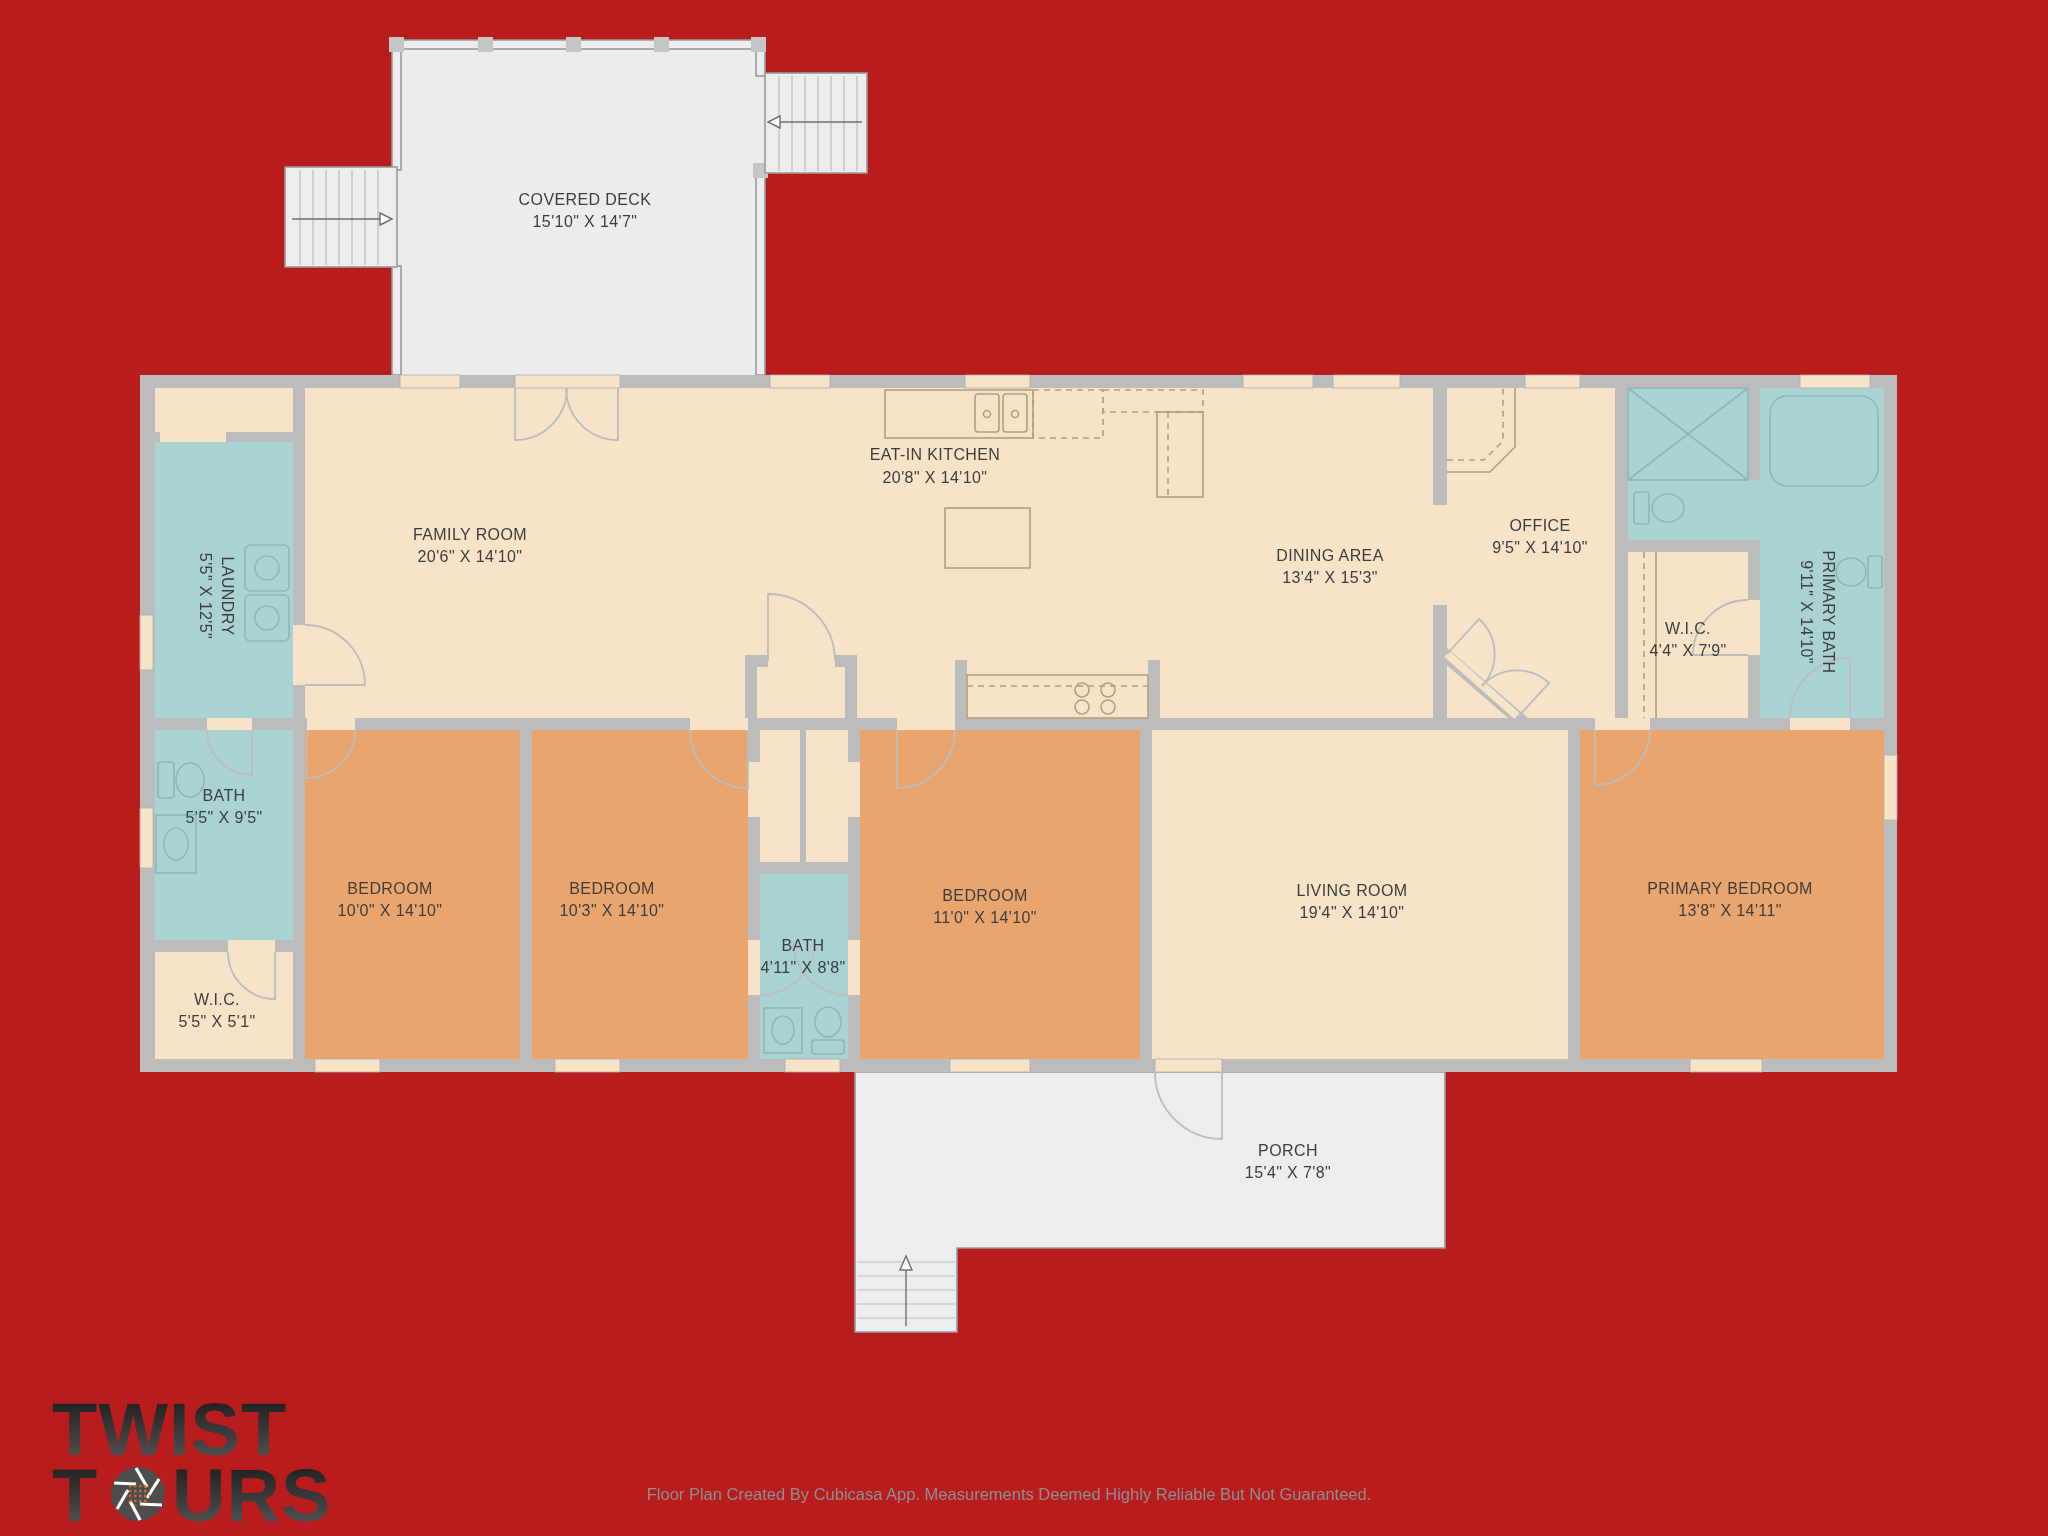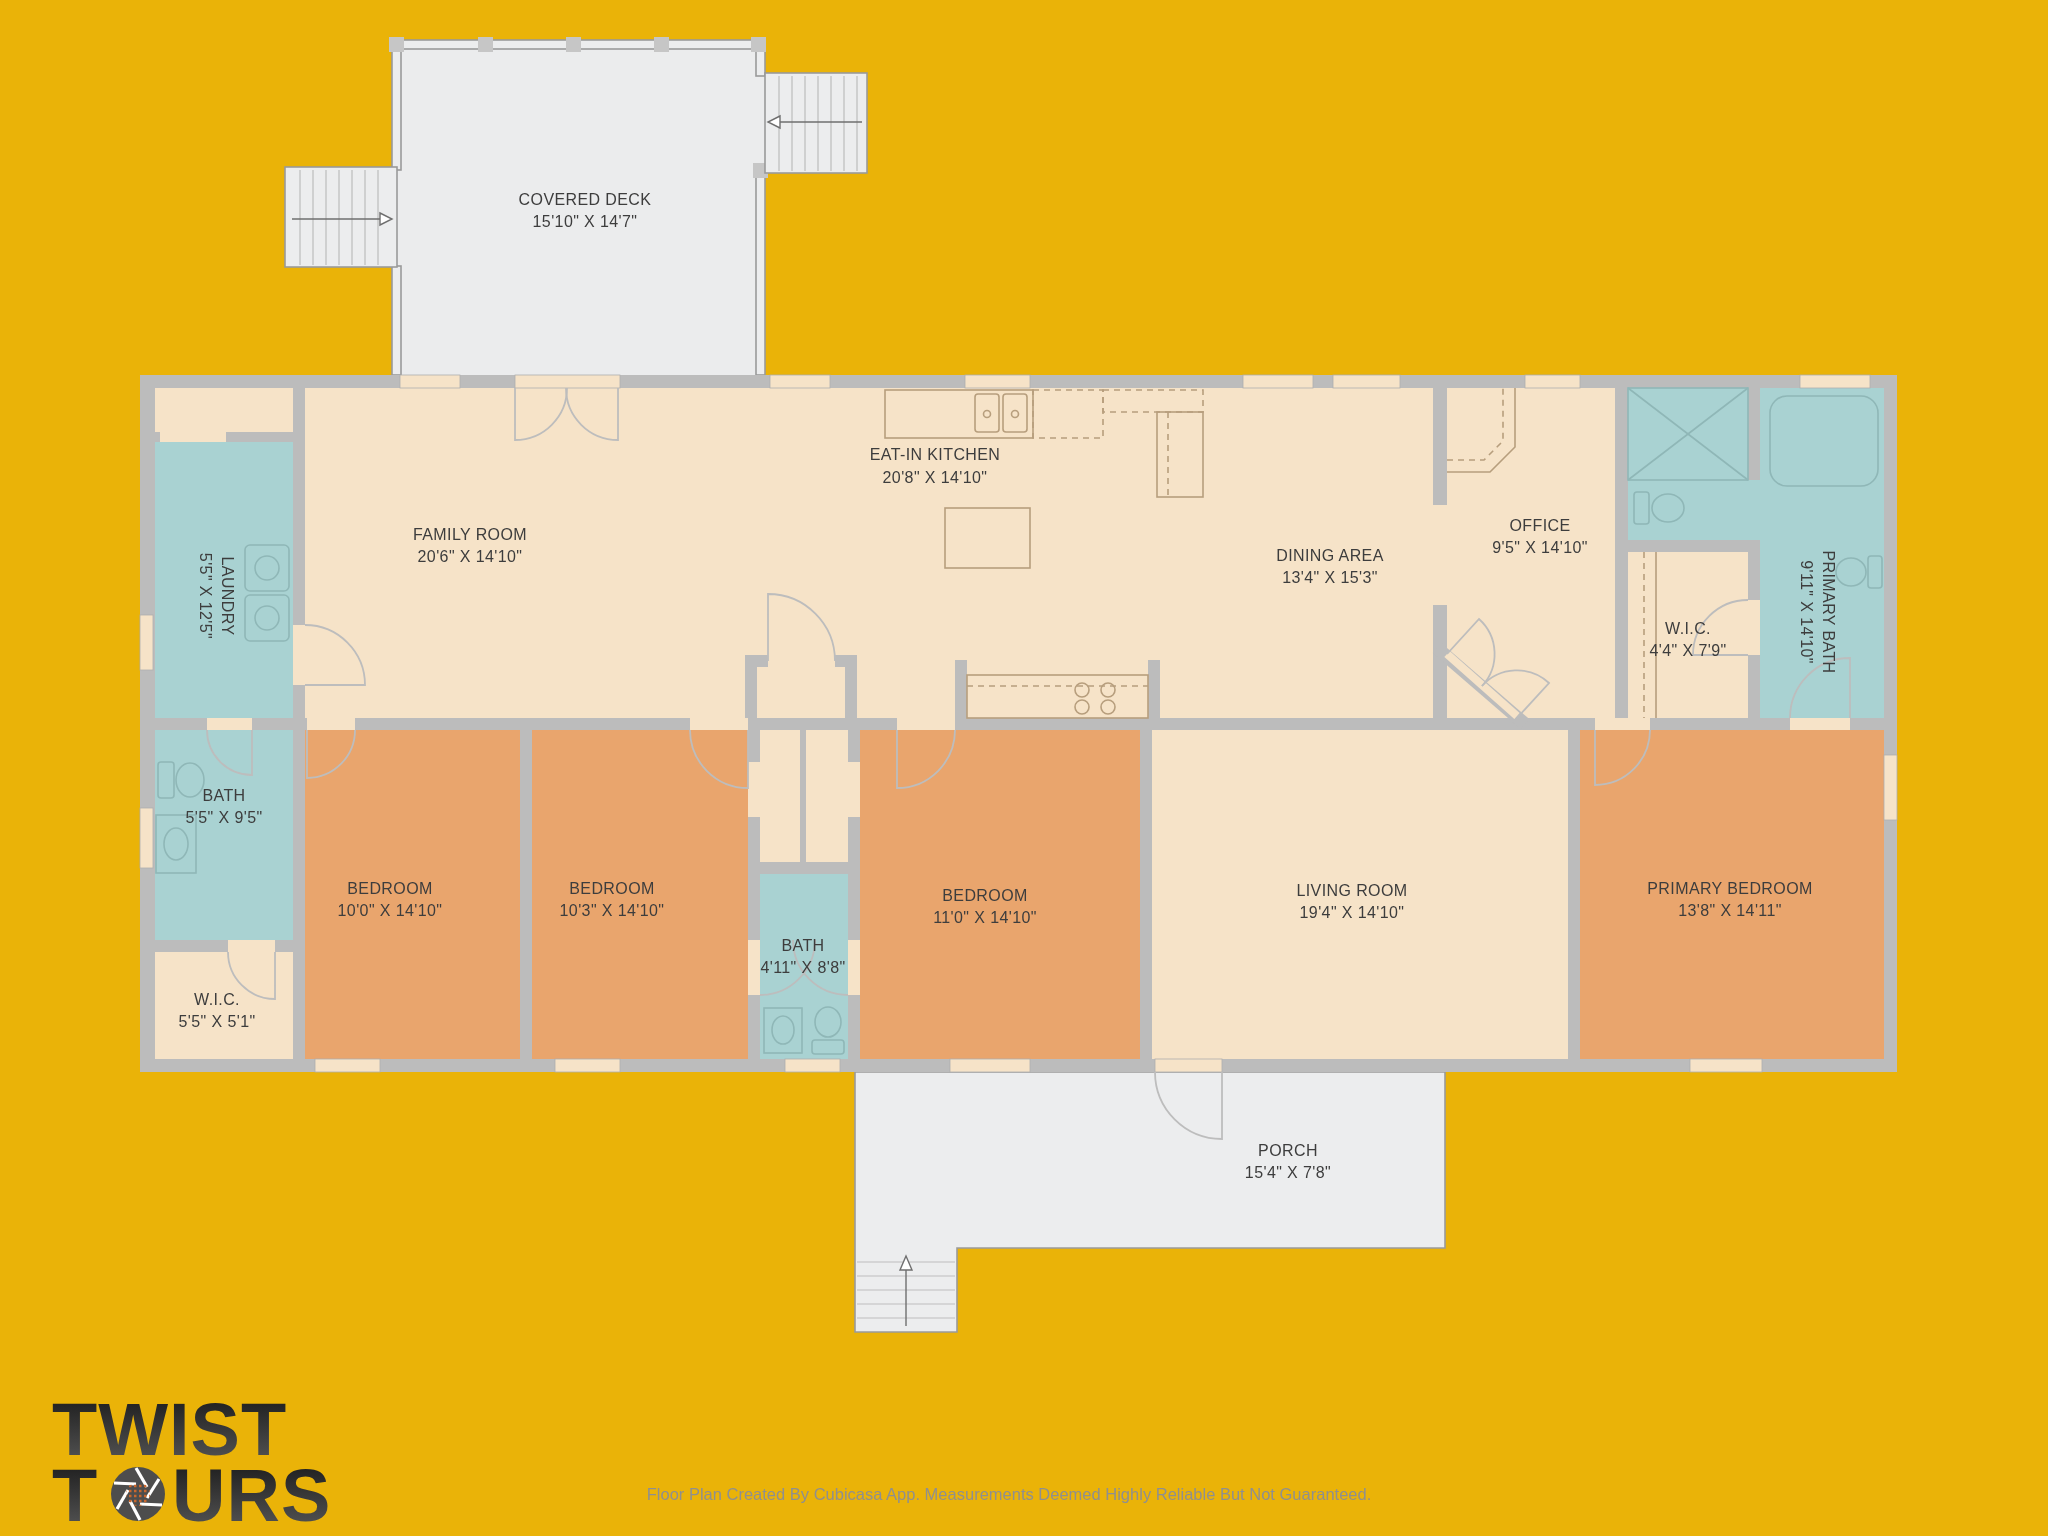--- a/index.html
+++ b/index.html
@@ -1,16 +1,16 @@
 <!DOCTYPE html>
 <html><head>
 <meta charset="utf-8">
 <style>
   html,body{margin:0;padding:0;background:#ffffff;}
-  #stage{position:relative;width:2048px;height:1536px;background:#eab308;overflow:hidden;
+  #stage{position:relative;width:2048px;height:1536px;background:#b91c1c;overflow:hidden;
          font-family:"Liberation Sans",sans-serif;}
   svg{display:block}
   .lbl text{font-family:"Liberation Sans",sans-serif;font-size:16px;fill:#3d3d3d;
             letter-spacing:.4px;text-anchor:middle;}
   .furn{fill:none;stroke:#b79e7d;stroke-width:1.6;}
   .furnw{fill:none;stroke:#8fb7b7;stroke-width:1.6;}
   .dash{stroke-dasharray:6 5;}
   .door{fill:none;stroke:#bdbdbd;stroke-width:1.8;}
   .thin{fill:#ecedee;stroke:#9a9a9a;stroke-width:1.6;}
   .steps line{stroke:#bdbdbd;stroke-width:1.2;}

